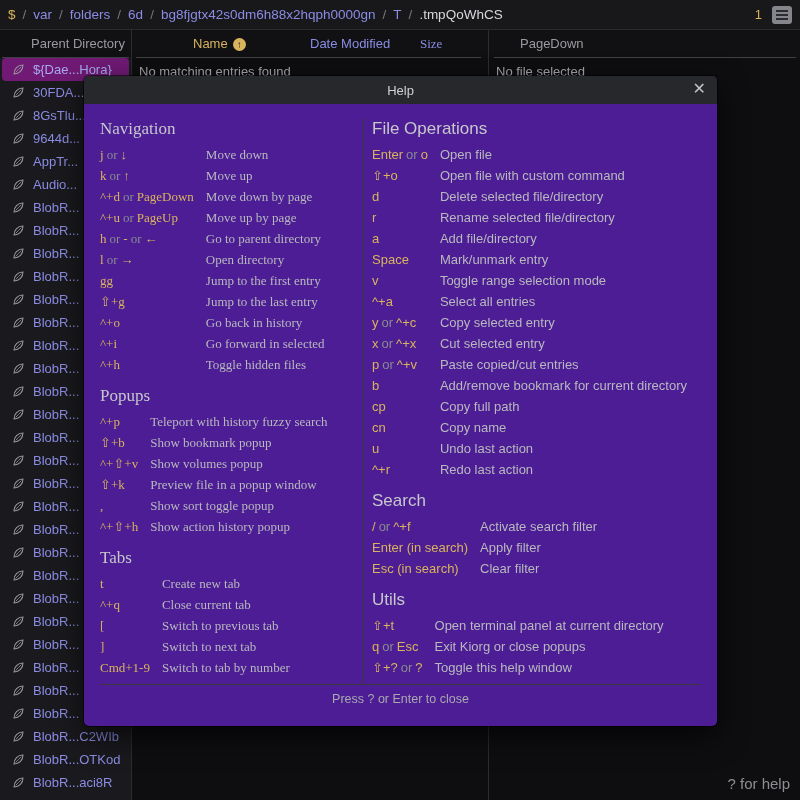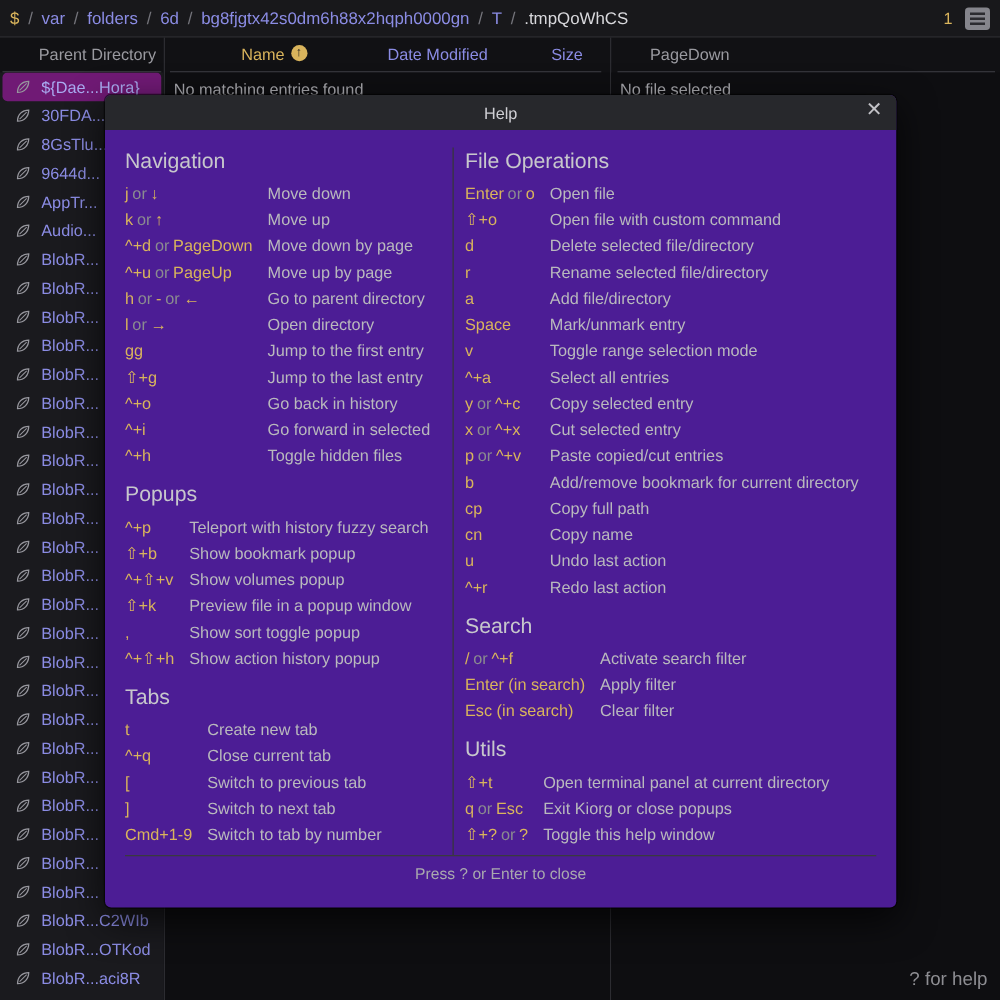--- a/index.html
+++ b/index.html
@@ -18,21 +18,21 @@
   .crumb-sep{color:#75757c;}
   .crumb-seg{color:#8b8ce4;}
   .crumb-cur{color:#d8d8dc;}
   .tab-count{color:#d9b45c;margin-right:10px;font-size:13px;}
   .menu-btn{width:20px;height:18px;background:#85858c;border-radius:3px;display:flex;
     flex-direction:column;justify-content:center;gap:2px;align-items:center;cursor:pointer;}
   .menu-btn i{display:block;width:12px;height:2px;background:#2b2b30;}
   
   .panel-headers{position:absolute;left:0;top:30px;width:800px;height:28px;}
   .ph-label{position:absolute;top:6px;color:#9a9aa0;margin-left:23px;}
-  .ph-name{color:#d9b45c;display:flex;align-items:flex-start;gap:5px;}
+  .ph-name{color:#d9b45c;display:flex;align-items:flex-end;gap:5px;}
   .sort-circle{width:13px;height:13px;border-radius:50%;background:#d9b45c;color:#1a1a1d;
     display:inline-flex;align-items:center;justify-content:center;font-size:10px;font-weight:bold;}
   .ph-accent{color:#8b8ce4;}
   .hline{position:absolute;top:57px;height:1px;background:#3f3f45;}
   .vline{position:absolute;top:30px;bottom:0;width:1px;background:#2c2c31;}
   .sidebar{position:absolute;left:0;top:58px;bottom:0;width:131px;background:#1a1a1e;overflow:hidden;}
   .srow{height:23px;display:flex;align-items:center;gap:8px;padding:0 4px 0 12px;cursor:pointer;white-space:nowrap;}
   .srow .lbl{color:#8b8ce4;overflow:hidden;}
   .srow.sel{background:#701a75;border-radius:4px;margin:0 2px;padding-left:10px;}
   .srow.sel .lbl{color:#a9aaf0;}
@@ -43,21 +43,21 @@
   .help-hint{position:absolute;right:10px;bottom:8px;color:#8d8d92;font-size:15px;}
   
   .modal{position:absolute;left:84px;top:76px;width:633px;height:650px;background:#4c1d95;
     border-radius:5px;box-shadow:0 10px 30px rgba(0,0,0,.7),0 0 0 1px rgba(0,0,0,.55);
     display:flex;flex-direction:column;z-index:10;}
   .modal-header{height:28px;flex:none;background:#27282c;border-radius:5px 5px 0 0;
     display:flex;align-items:center;justify-content:center;position:relative;}
   .modal-title{font-size:13px;color:#cfcfd4;}
   .modal-close{position:absolute;right:11px;top:3px;color:#c2c2c7;font-size:16px;cursor:pointer;line-height:20px;}
   .modal-body{flex:1;display:flex;padding:14px 16px 0 16px;overflow:hidden;}
-  .col-left{width:254px;flex:none;margin-right:8px;}
+  .col-left{width:254px;flex:none;margin-right:8px;font-family:Liberation Serif, serif;}
   .col-right{flex:1;border-left:1px solid #36363b;padding-left:9px;}
   .sect-title{font-size:17px;color:#c7c7cc;margin:1px 0 5px 0;font-weight:normal;}
   .sect-table{display:table;border-spacing:0;margin-bottom:11px;}
   .hrow{display:table-row;}
   .kcell{display:table-cell;padding-right:12px;white-space:nowrap;line-height:21px;font-size:13px;}
   .dcell{display:table-cell;color:#b9b9bd;line-height:21px;font-size:13px;}
   .key{color:#d9b45c;}
   .or{color:#8b8b90;padding:0 3px;}
   .modal-footer{flex:none;height:42px;display:flex;flex-direction:column;align-items:center;padding-top:0;}
   .foot-line{width:calc(100% - 32px);border-top:1px solid #3a3a3f;}
@@ -90,21 +90,21 @@
     </div>
 </div>
 
 <div class="panel-headers">
   <span class="ph-label" style="left:8px;">Parent Directory</span>
   <span class="ph-label ph-name" style="left:170px;">
     <span>Name</span>
     <span class="sort-circle">↑</span>
   </span>
   <span class="ph-label ph-accent" style="left:287px;">Date Modified</span>
-  <span class="ph-label ph-accent" style="left:418px;">Size</span>
+  <span class="ph-label ph-accent" style="left:397px;font-family:Liberation Serif, serif;">Size</span>
   <span class="ph-label" style="left:497px;">PageDown</span>
 </div>
 <div class="hline" style="left:2px;width:127px;"></div>
 <div class="hline" style="left:136px;width:345px;"></div>
 <div class="hline" style="left:494px;width:302px;"></div>
 <div class="vline" style="left:131px;"></div>
 <div class="vline" style="left:488px;"></div>
 
 <div class="sidebar">
     <div class="srow sel">

